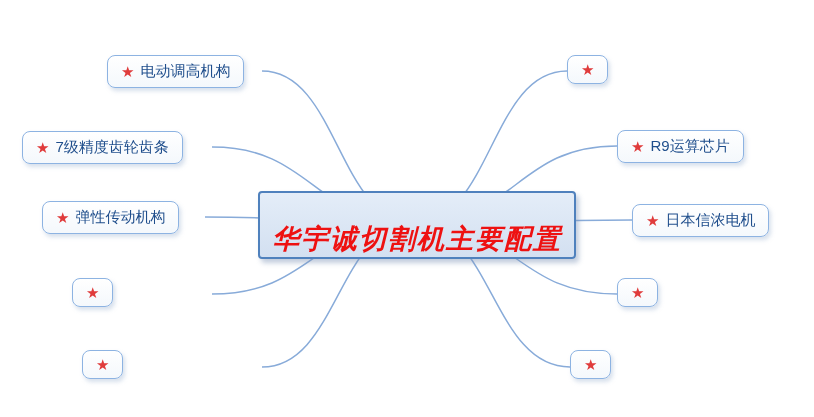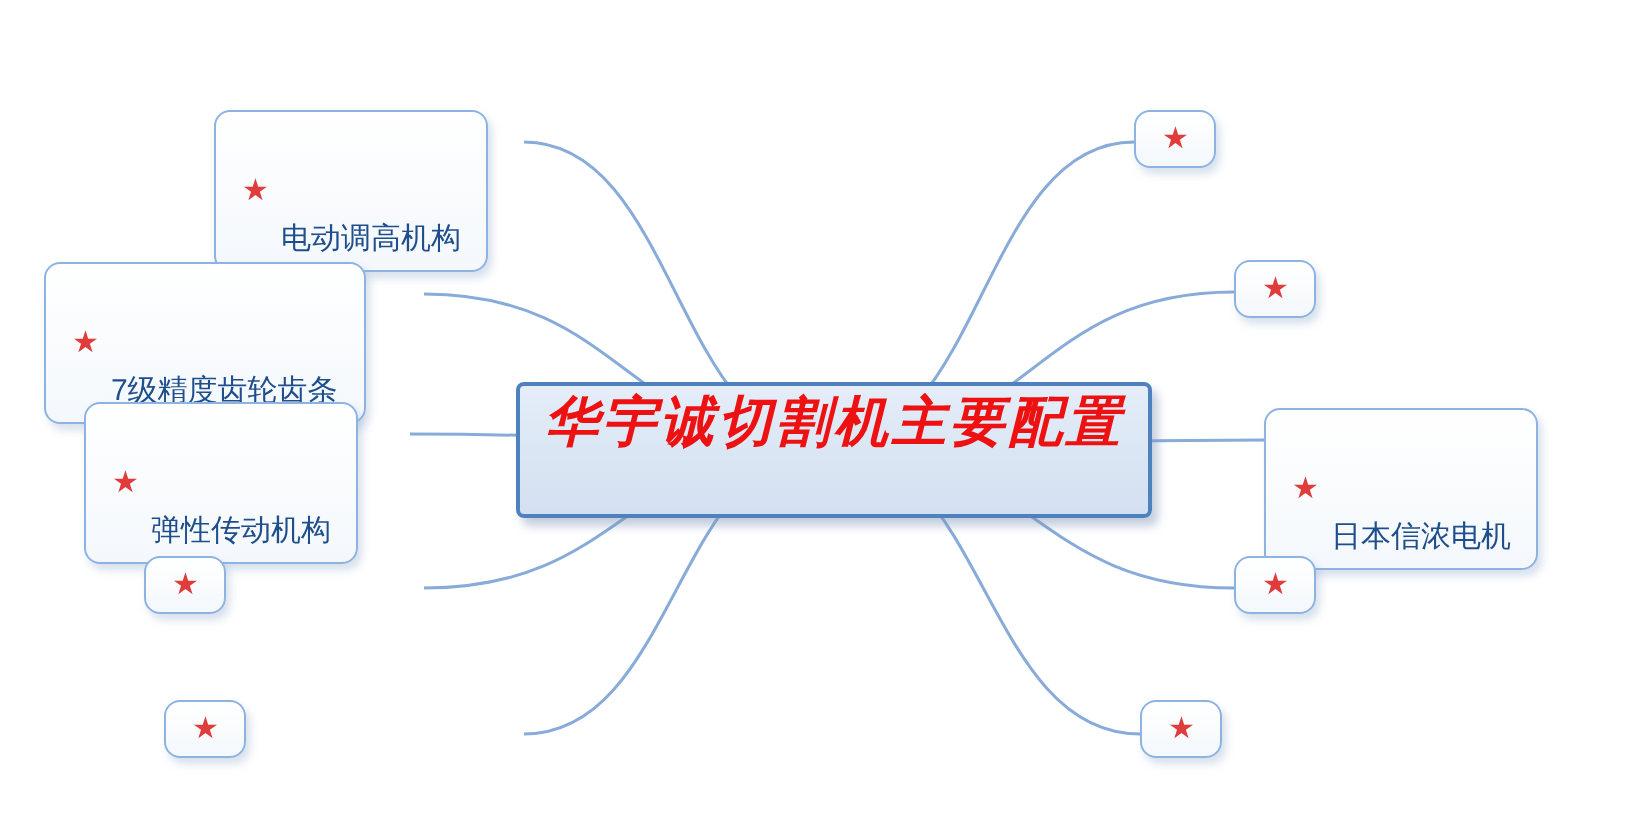--- a/index.html
+++ b/index.html
@@ -31,39 +31,38 @@
     padding: 6px 13px;
     background: linear-gradient(180deg, #ffffff 0%, #f4f8fc 100%);
     border: 1px solid #8db3e2;
     border-radius: 8px;
     box-shadow: 2px 3px 4px rgba(140, 165, 200, 0.35);
     white-space: nowrap;
   }
   .branch-node .label {
     color: #1f4e8c;
     font-size: 15px;
-    margin-top: 48px;
   }
   .star {
     color: #e03c3c;
     font-size: 15px;
     line-height: 1;
   }
   .center-node {
     position: absolute;
     left: 258px;
     top: 191px;
     width: 314px;
     height: 64px;
     background: linear-gradient(180deg, #e4edf8 0%, #d3e0f1 100%);
     border: 2px solid #4f81bd;
     border-radius: 4px;
     box-shadow: 3px 4px 5px rgba(120, 145, 180, 0.45);
     display: flex;
-    align-items: flex-start;
+    align-items: flex-end;
     justify-content: center;
   }
   .center-node .center-label {
     color: #ee1111;
     font-size: 27px;
     font-weight: bold;
     font-style: italic;
     letter-spacing: 2px;
     white-space: nowrap;
   }
@@ -117,20 +116,21 @@
   </div>
   <div class="branch-node ln5">
     <span class="star">★</span>
   </div>
 
   <div class="branch-node rn1">
     <span class="star">★</span>
   </div>
   <div class="branch-node rn2">
     <span class="star">★</span>
+    <span class="label">R9运算芯片</span>
   </div>
   <div class="branch-node rn3">
     <span class="star">★</span>
     <span class="label">日本信浓电机</span>
   </div>
   <div class="branch-node rn4">
     <span class="star">★</span>
   </div>
   <div class="branch-node rn5">
     <span class="star">★</span>

